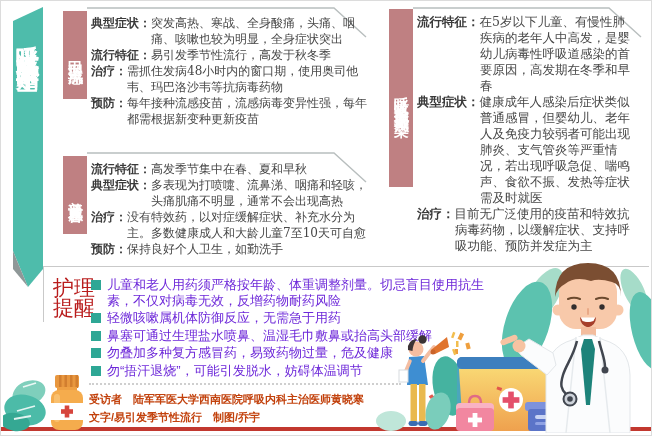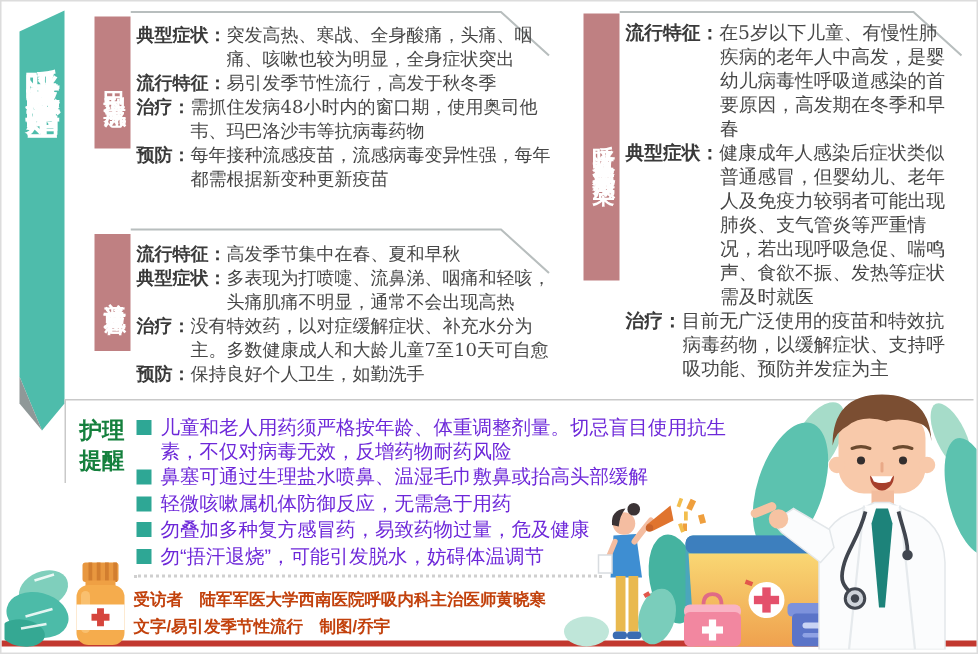--- a/index.html
+++ b/index.html
@@ -36,21 +36,21 @@
   .fld span{font-family:"DejaVu Serif","Liberation Serif",serif;color:#474747;}
   .ind5{padding-left:60px;text-indent:-60px;}
   .ind3{padding-left:36px;text-indent:-36px;}
   .f3 .ind5{padding-left:63px;text-indent:-63px;}
   .f3 .ind3{padding-left:38px;text-indent:-38px;}
   
   .corner{position:absolute;}
   
   .care-topline{position:absolute;left:42px;top:265px;width:606px;border-top:1px solid #c9c9c9;}
   .care-leftline{position:absolute;left:42px;top:265px;height:56px;border-left:1px solid #c9c9c9;}
-  .care-label{position:absolute;left:52px;top:277px;font-size:15px;font-weight:700;color:#15803d;line-height:20px;}
+  .care-label{position:absolute;left:52px;top:277px;font-size:21px;font-weight:400;color:#b91c1c;line-height:20px;}
   .care-list{position:absolute;left:90px;top:276px;width:394px;margin:0;padding:0;list-style:none;}
   .care-list li{
     margin:0 0 2px 0;font-size:13px;line-height:15.5px;font-weight:400;color:#6d28d9;
     padding-left:16px;text-indent:-16px;
   }
   .sq{display:inline-block;width:10px;height:10px;background:#2ea795;margin-right:6px;vertical-align:-1px;}
   
   .dotted{position:absolute;left:88px;top:382px;width:312px;border-top:2px dotted #cfcfcf;}
   .credit{position:absolute;left:88px;font-size:11px;font-weight:700;color:#c2410c;}
   .c-1{top:391px;}
@@ -103,22 +103,22 @@
   </div>
 
   <div class="care-topline"></div>
   <div class="care-leftline"></div>
   <div class="care-label">
     <div>护理</div>
     <div>提醒</div>
   </div>
   <ul class="care-list">
     <li><span class="sq"></span><span>儿童和老人用药须严格按年龄、体重调整剂量。切忌盲目使用抗生素，不仅对病毒无效，反增药物耐药风险</span></li>
+    <li><span class="sq"></span><span>轻微咳嗽属机体防御反应，无需急于用药</span></li>
     <li><span class="sq"></span><span>鼻塞可通过生理盐水喷鼻、温湿毛巾敷鼻或抬高头部缓解</span></li>
-    <li><span class="sq"></span><span>轻微咳嗽属机体防御反应，无需急于用药</span></li>
     <li><span class="sq"></span><span>勿叠加多种复方感冒药，易致药物过量，危及健康</span></li>
     <li><span class="sq"></span><span>勿“捂汗退烧”，可能引发脱水，妨碍体温调节</span></li>
   </ul>
 
   <div class="dotted"></div>
   <div class="credit c-1">受访者　陆军军医大学西南医院呼吸内科主治医师黄晓寒</div>
   <div class="credit c-2">文字/易引发季节性流行　制图/乔宇</div>
 
   <div class="redline"></div>
 

